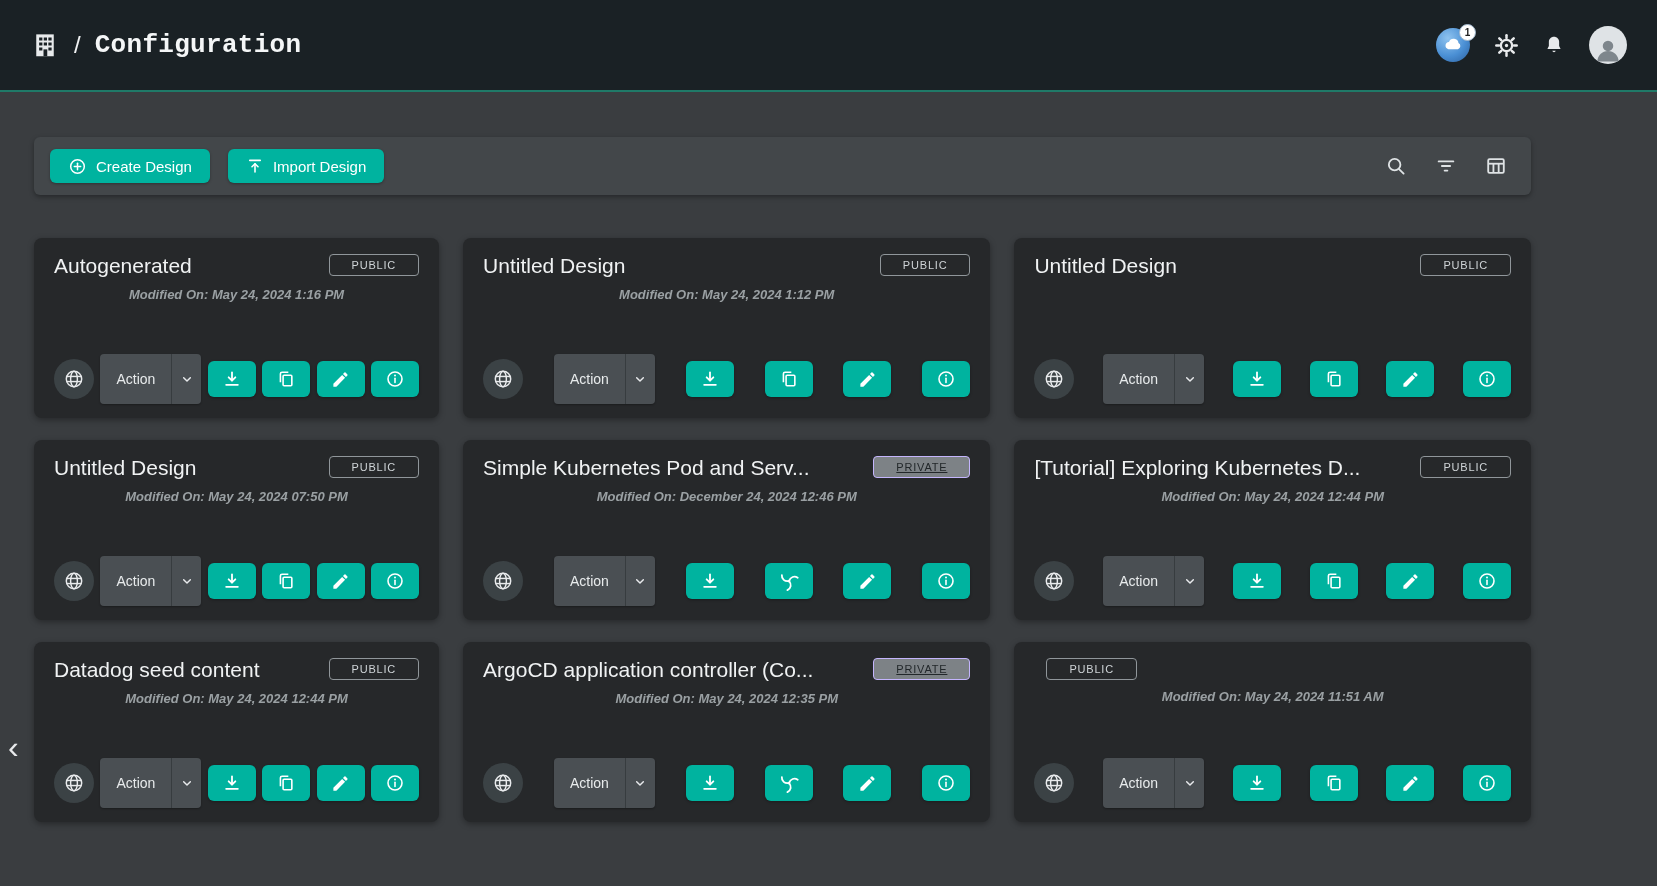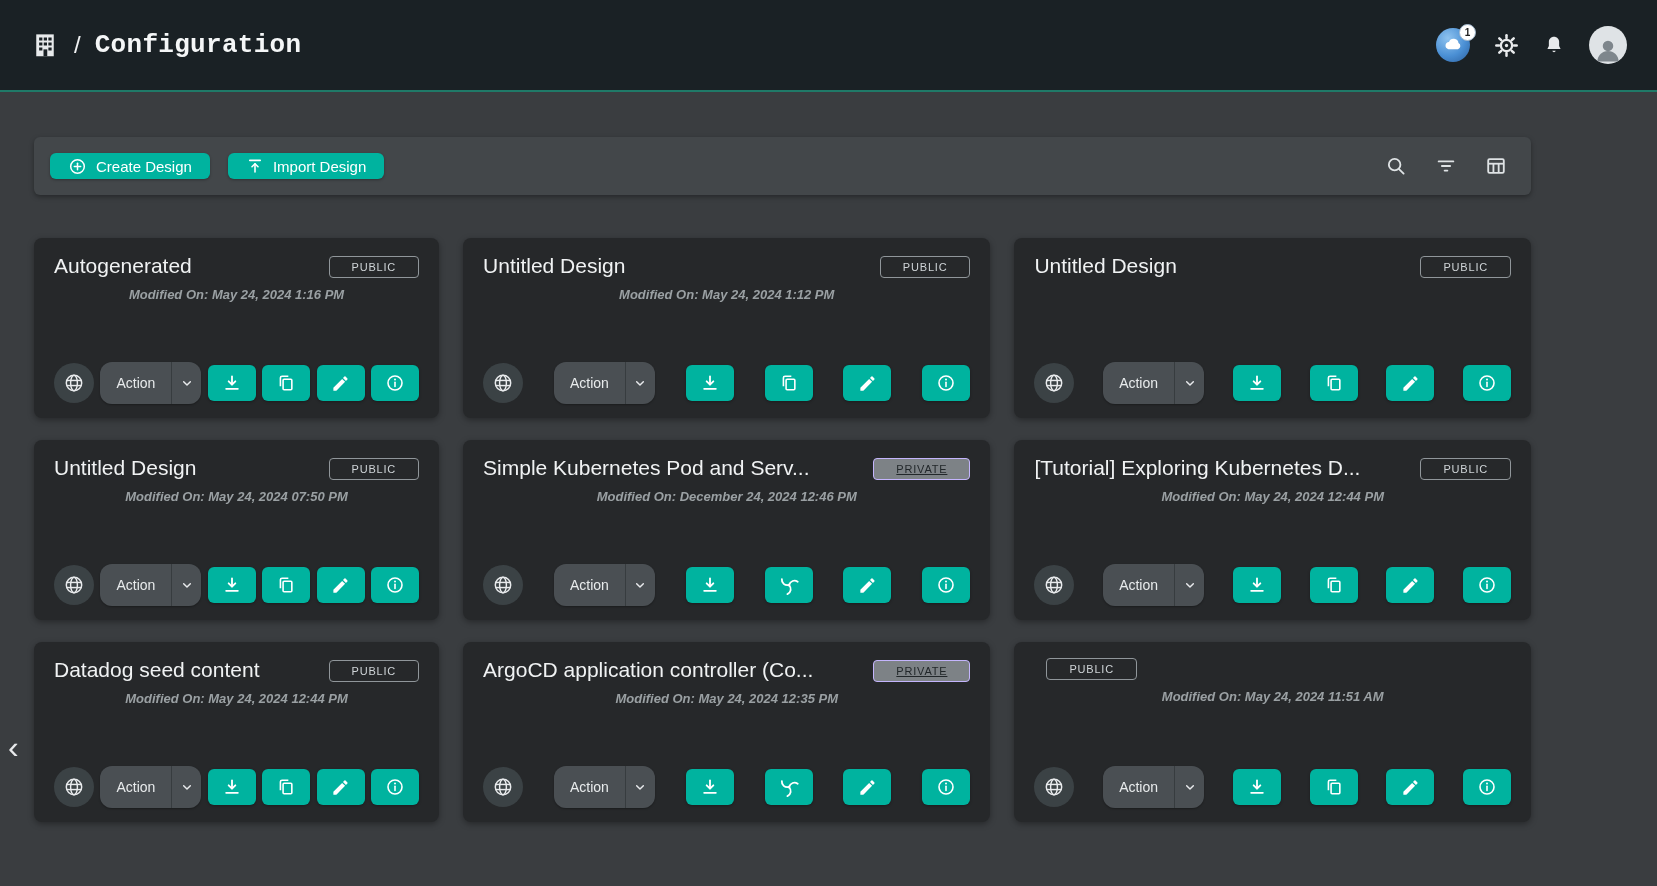--- a/index.html
+++ b/index.html
@@ -31,48 +31,48 @@
     display:flex; align-items:flex-end; justify-content:center; overflow:hidden; cursor:pointer; }
   
   .toolbar {
     width:1497px; margin:45px 0 0 34px; height:58px;
     background:#43474a; border-radius:6px;
     display:flex; align-items:center; padding:0 16px; gap:18px;
     box-shadow:0 2px 5px rgba(0,0,0,.35);
   }
   .teal-btn {
     background:#00B39F; color:#ffffff; border:none; border-radius:6px;
-    height:26px; padding:0 18px; font-size:15px; font-family:inherit;
+    height:34px; padding:0 18px; font-size:15px; font-family:inherit;
     display:inline-flex; align-items:center; gap:9px; cursor:pointer;
     box-shadow:0 1px 3px rgba(0,0,0,.3);
   }
   .toolbar-right { margin-left:auto; display:flex; align-items:center; gap:28px; padding-right:8px; }
   
   .grid {
     width:1497px; margin:43px 0 0 34px;
     display:grid; grid-template-columns:repeat(3,1fr);
     gap:22px 24px;
   }
   .card {
     background:#26282a; border-radius:8px; height:180px;
     padding:16px 20px 14px; display:flex; flex-direction:column;
     box-shadow:0 2px 6px rgba(0,0,0,.35);
   }
-  .card-top { display:flex; align-items:flex-end; justify-content:space-between;gap:48px; }
+  .card-top { display:flex; align-items:flex-start; justify-content:space-between;gap:48px; }
   .card-title { font-size:21px; font-weight:500; color:#f0f2f3; white-space:nowrap;
     overflow:hidden; text-overflow:ellipsis; }
   .badge { font-size:11px; letter-spacing:.8px; padding:4px 22px; border-radius:4px;
     margin-left:12px; flex-shrink:0; font-weight:400; }
   .badge-public { border:1px solid #90969a; color:#cfd4d7; background:transparent; }
   .badge-private { border:1px solid #c4b5fd; background:#7d8286; color:#22272a;text-decoration:underline; }
   .card-modified { margin-top:9px; font-style:italic; font-weight:700; color:#9aa0a3; font-size:13px;text-align:center; }
   .card-actions { margin-top:auto; display:flex; align-items:center; justify-content:space-between; }
   .globe-btn { width:40px; height:40px; border-radius:50%; background:#3b4245;
     border:none; display:flex; align-items:center; justify-content:center; cursor:pointer; }
-  .split-btn { display:flex; height:42px; border-radius:12px; overflow:hidden;
+  .split-btn { display:flex; height:50px; border-radius:4px; overflow:hidden;
     box-shadow:0 1px 2px rgba(0,0,0,.3); }
   .split-main { background:#4a4f53; color:#e8ebec; border:none; padding:0 16px;
     font-size:14px; font-family:inherit; display:flex; align-items:center; cursor:pointer; }
   .split-caret { background:#4a4f53; border:none; border-left:1px solid #373c3f;
     width:30px; display:flex; align-items:center; justify-content:center; cursor:pointer; }
   .sq-btn { width:48px; height:36px; border-radius:6px; background:#00B39F; border:none;
     display:flex; align-items:center; justify-content:center; cursor:pointer;
     box-shadow:0 1px 3px rgba(0,0,0,.3); }
   
   .collapse-handle { position:absolute; left:2px; top:730px; font-size:32px;

